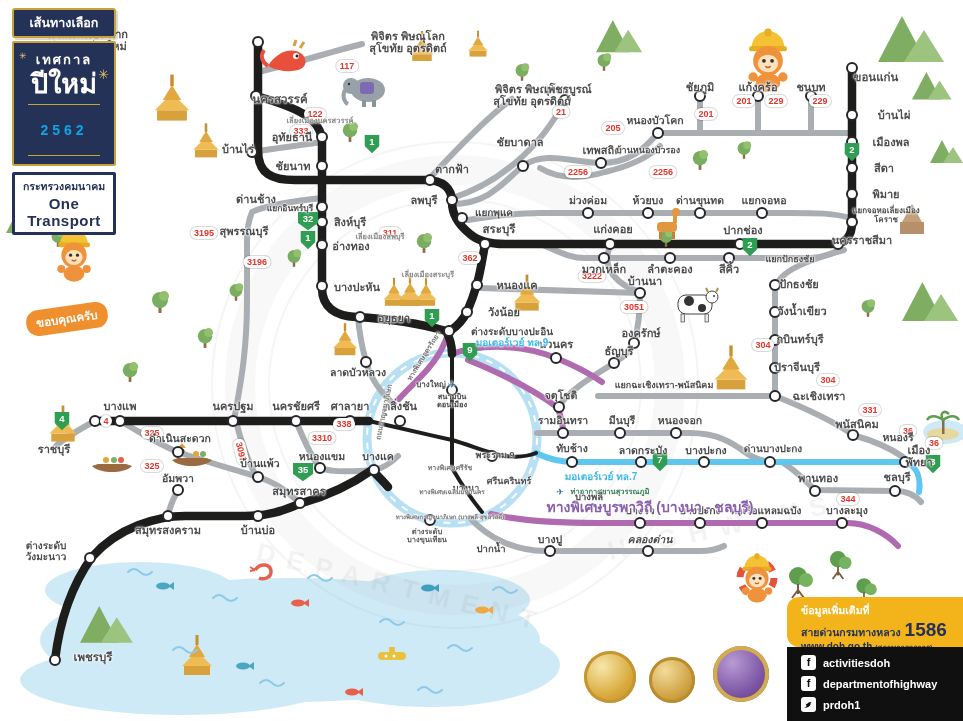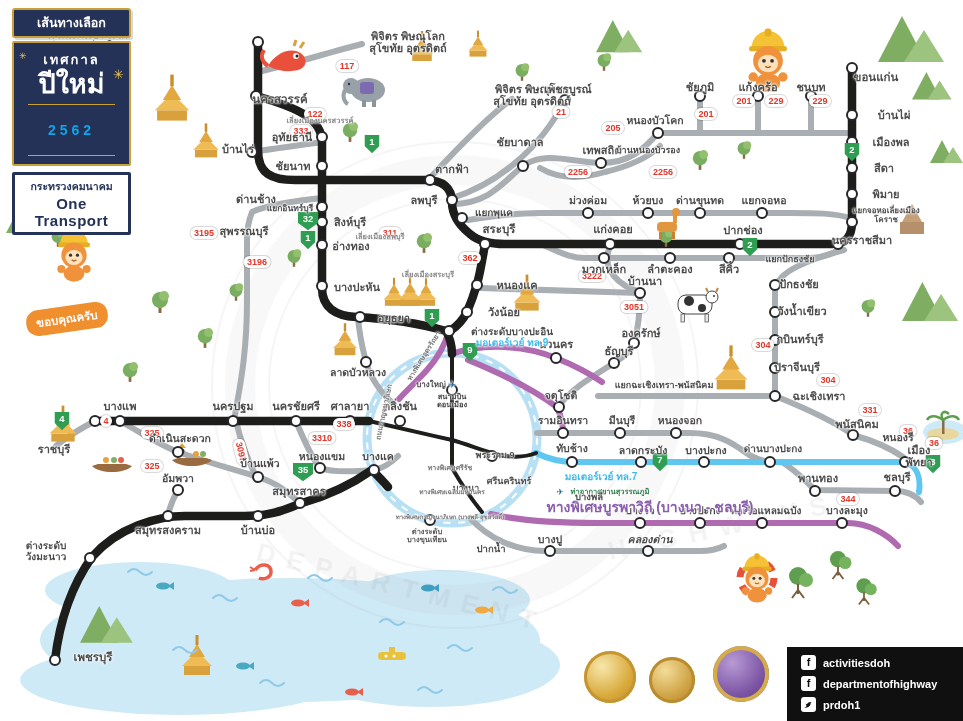--- a/index.html
+++ b/index.html
@@ -20,21 +20,21 @@
   .rthin{stroke:var(--line-black);stroke-width:4;fill:none;stroke-linecap:round}
   .rg{stroke:var(--line-gray);stroke-width:6;fill:none;stroke-linecap:round;stroke-linejoin:round}
   .rp{stroke:var(--line-purple);stroke-width:6;fill:none;stroke-linecap:round}
   .rbl{stroke:var(--line-blue);stroke-width:6;fill:none;stroke-linecap:round}
   .ringc{stroke:var(--ring-blue);stroke-width:9;fill:none}
   .ringd{stroke:#fff;stroke-width:2;fill:none;stroke-dasharray:7 8}
   .water{fill:#cfeaf7}
   .wave{stroke:#8fc9e8;stroke-width:2;fill:none;stroke-linecap:round}
   .wmt{fill:#777;opacity:.08;font-weight:700;letter-spacing:12px;font-size:26px}
   
-  .titlebox{position:absolute;left:12px;top:8px;width:119px;z-index:8;}
+  .titlebox{position:absolute;left:12px;top:8px;width:104px;z-index:8;}
   .ribbon{background:var(--navy);border:2px solid var(--accent-gold);color:#fff;font-weight:700;
           font-size:12.5px;text-align:center;padding:3px 2px;border-radius:3px;
           box-shadow:2px 2px 0 rgba(0,0,0,.15);}
   .mainbadge{margin-top:3px;background:var(--navy);border:2px solid var(--accent-gold);
              padding:6px 4px 8px;text-align:center;position:relative;border-radius:2px;}
   .t1{color:#fff;font-size:13px;font-weight:700;letter-spacing:2px}
   .t2{color:#fff;font-size:27px;font-weight:800;line-height:1.05}
   .star{position:absolute;right:5px;top:24px;color:#e9c65c;font-size:13px}
   .star2{position:absolute;left:5px;top:8px;color:#e9c65c;font-size:9px}
   .t3{margin:6px 10px 0;color:#0ea5e9;font-size:14px;font-weight:700;letter-spacing:4px;
@@ -688,20 +688,31 @@
     <div class="t3">2562</div>
   </div>
   <div class="ministry">
     <div class="m1">กระทรวงคมนาคม</div>
     <div class="m2">One Transport</div>
   </div>
 </div>
 
 <div class="speech">ขอบคุณครับ</div>
 
+<div class="infobox">
+  <div class="ib1">ข้อมูลเพิ่มเติมที่</div>
+  <div class="ib2">
+    <span>สายด่วนกรมทางหลวง</span>
+    <span class="big">1586</span>
+  </div>
+  <div class="ib3">
+    <span>www.doh.go.th</span>
+    <span class="note">(สภาพการจราจร)</span>
+  </div>
+</div>
 
 <div class="socialbox">
   <div class="srow">
     <span class="sicon">
           <span>f</span>
         </span>
     <span>activitiesdoh</span>
   </div>
   <div class="srow">
     <span class="sicon">

